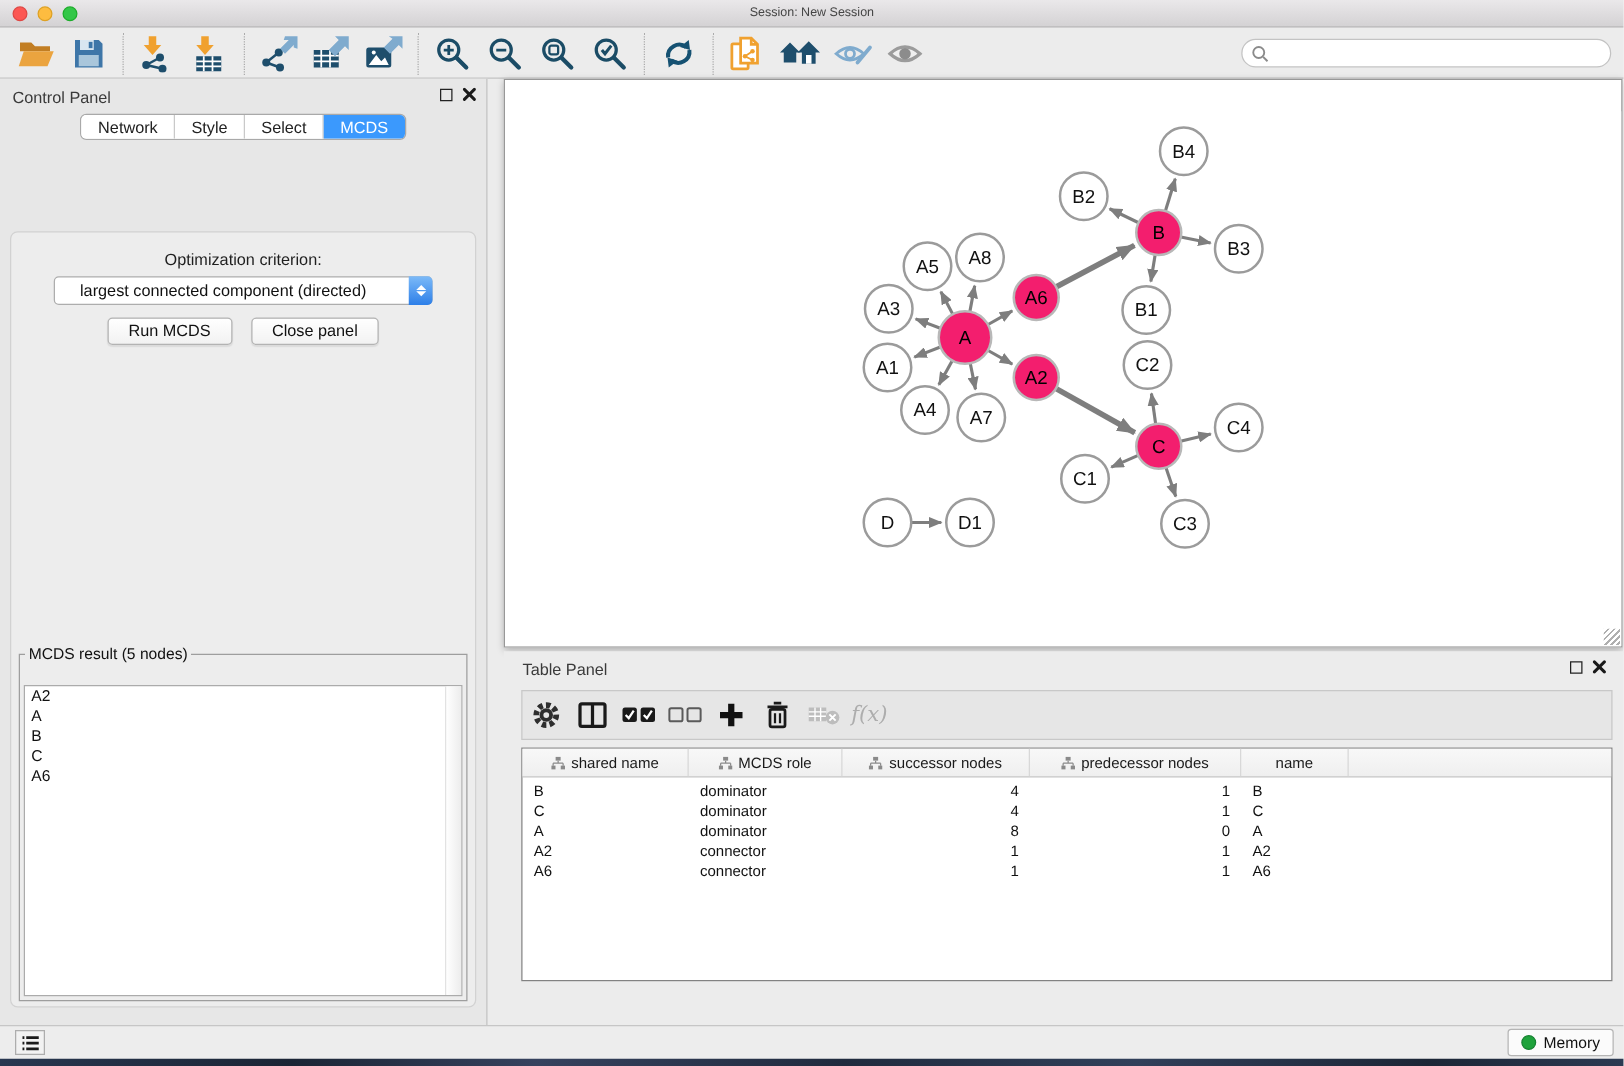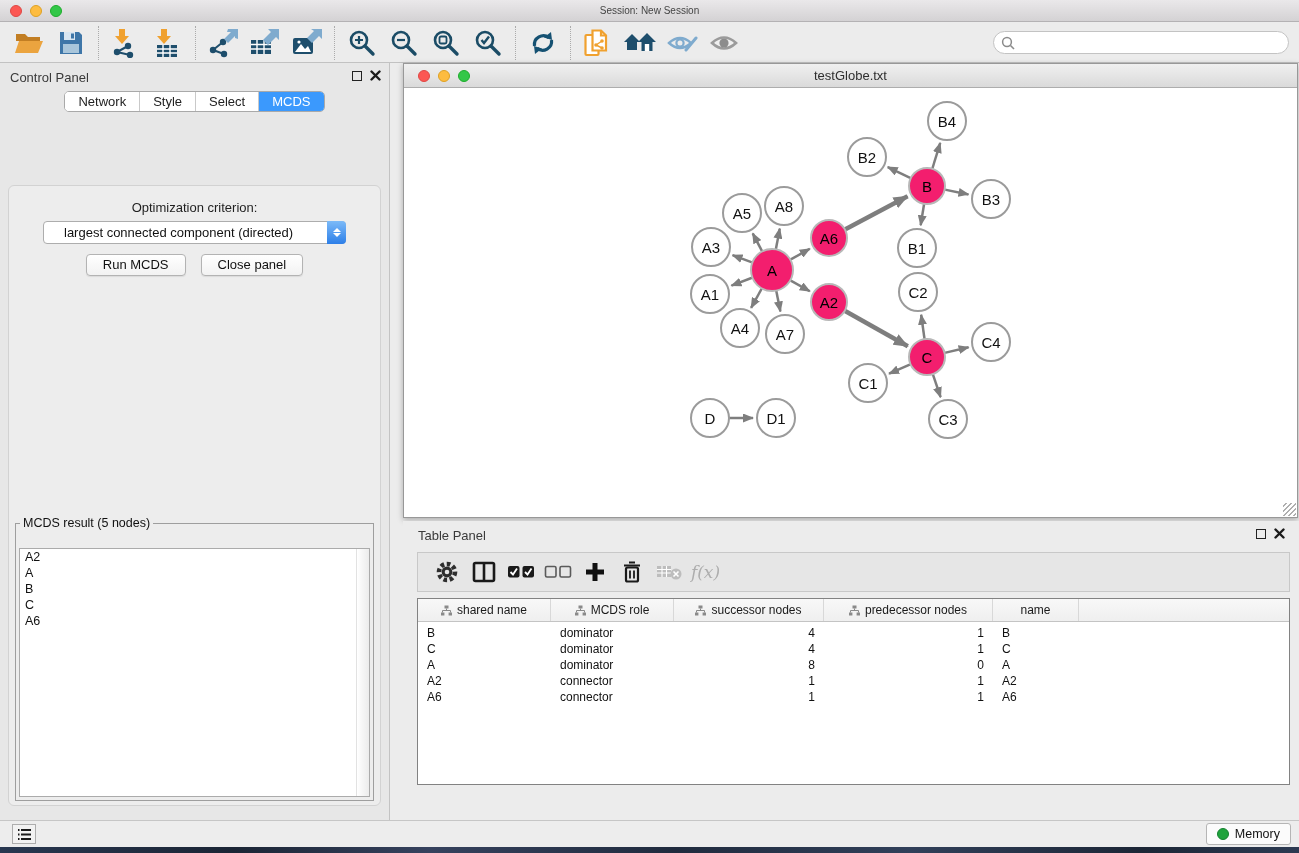--- a/index.html
+++ b/index.html
@@ -71,21 +71,21 @@
   .net-canvas svg.graph { position:absolute; left:0; top:0; }
   .gnode { position:absolute; border-radius:50%; display:flex; align-items:center; justify-content:center;
     font-size:15px; color:#111; background:#fff; border:2px solid #9B9B9B; }
   .gnode.pink { border:2px solid #B8B8B8; color:#000; }
   .grip { position:absolute; right:1px; bottom:1px; width:13px; height:13px;
     background:repeating-linear-gradient(135deg, transparent 0 2px, #AFAFAF 2px 3.5px); }
 
   
   .table-panel { position:absolute; left:403px; top:521px; width:896px; height:299px; background:#ECECEC; }
   .tp-toolbar { position:absolute; left:14px; right:9px; top:31px; height:40px; background:#E6E6E6;
-    border:1px solid #C8C8C8; display:flex; align-items:center; padding-left:10px; }
+    border:1px solid #C8C8C8; display:flex; align-items:center; }
   .tp-btn { width:37px; height:32px; display:flex; align-items:center; justify-content:center; }
   .fx-label { font-family:"DejaVu Serif", serif; font-style:italic; font-size:17px; color:#ADADAD; }
   .tp-table { position:absolute; left:14px; right:9px; top:77px; bottom:35px; background:#fff;
     border:1.5px solid #828282; }
   .th-row { display:flex; height:23px; background:linear-gradient(#F8F8F8,#EFEFEF); border-bottom:1px solid #C4C4C4; }
   .th { display:flex; align-items:center; justify-content:center; gap:5px; border-right:1px solid #D8D8D8;
     font-size:12px; color:#1A1A1A; }
   .th:last-child { border-right:none; }
   .tbody { padding-top:3px; }
   .tr { display:flex; height:16px; }
@@ -293,26 +293,20 @@
             <div class="result-item">A</div>
             <div class="result-item">B</div>
             <div class="result-item">C</div>
             <div class="result-item">A6</div>
           </div>
       </fieldset>
     </div>
   </div>
 
   <div class="net-window">
-    <div class="net-titlebar">
-      <span class="tl red"></span>
-      <span class="tl yellow"></span>
-      <span class="tl green"></span>
-      <div class="title-text">testGlobe.txt</div>
-    </div>
     <div class="net-canvas" id="net-canvas">
         <svg class="graph" width="893" height="429">
           <defs>
             <marker id="arr" markerUnits="userSpaceOnUse" markerWidth="11" markerHeight="9" refX="10" refY="4.5" orient="auto">
               <path d="M0 0 L11 4.5 L0 9 Z" fill="#7E7E7E"></path>
             </marker>
             <marker id="arrT" markerUnits="userSpaceOnUse" markerWidth="15" markerHeight="12" refX="14" refY="6" orient="auto">
               <path d="M0 0 L15 6 L0 12 Z" fill="#7E7E7E"></path>
             </marker>
           </defs>

